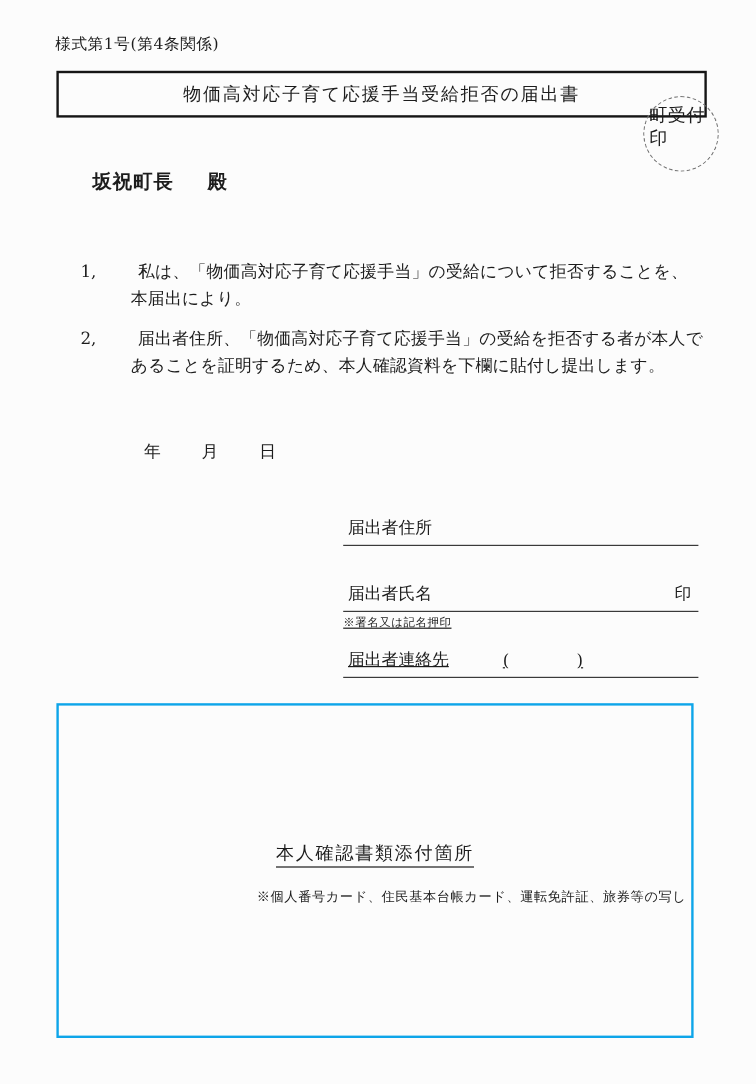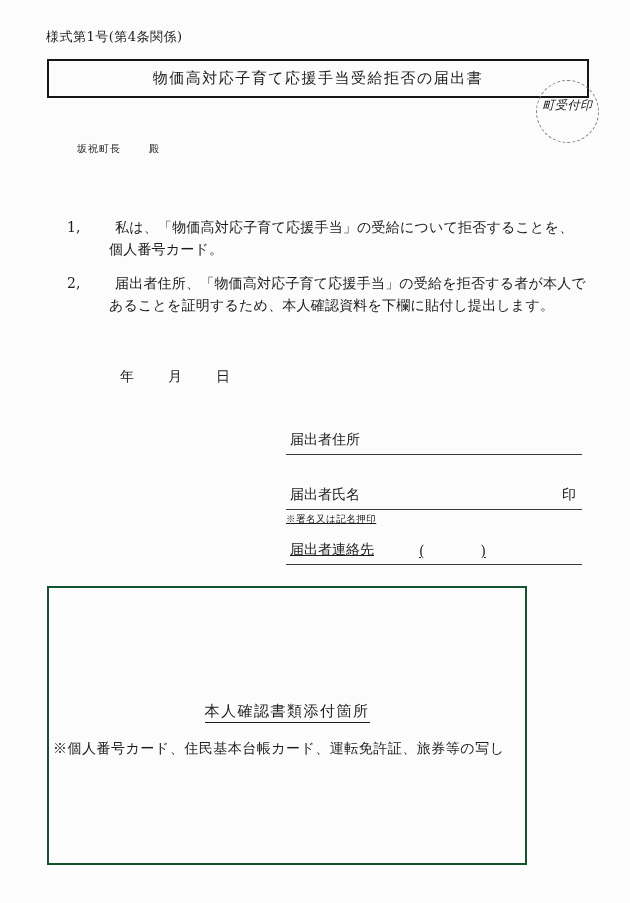--- a/index.html
+++ b/index.html
@@ -42,33 +42,33 @@
     position: absolute;
     left: 520px; top: 64px;
     width: 63px; height: 63px;
     border: 1px dashed #777;
     border-radius: 50%;
     display: flex;
     align-items: center;
     justify-content: center;
   }
   .stamp-circle .stamp-label {
-    font-size: 12px;
+    font-size: 15px;
     letter-spacing: 0.5px;
     margin-top: -8px;
-    font-style: italic;
   }
 
   .addressee {
     position: absolute;
     left: 57px; top: 122px;
-    font-size: 10px;
+    font-size: 16px;
     display: flex;
     gap: 20px;
     letter-spacing: 1px;
+    font-weight: bold;
   }
 
   .paragraphs {
     position: absolute;
     left: 43px; top: 192px;
     width: 536px;
     font-size: 14px;
   }
   .paragraph {
     display: flex;
@@ -118,40 +118,40 @@
     width: 310px;
     text-align: left;
     font-size: 9.5px;
     letter-spacing: 0.5px;
     text-decoration: underline;
   }
 
   .attach-box {
     position: absolute;
     left: 31px; top: 570px;
-    width: 480px; height: 279px;
-    border: 2px solid #14532d;
+    width: 531px; height: 279px;
+    border: 2px solid #0ea5e9;
     background: #fcfcfc;
   }
   .attach-title {
     position: absolute;
     left: 0; right: 0; top: 110px;
     text-align: center;
     font-size: 15px;
   }
   .attach-title span {
     letter-spacing: 1.5px;
     border-bottom: 1px solid #1c1c1c;
     padding-bottom: 2px;
   }
   .attach-note {
     position: absolute;
     left: 0; right: 0; top: 148px;
-    text-align: left;
-    font-size: 14px;
+    text-align: right;
+    font-size: 11px;
     letter-spacing: 0.5px;
   }
 </style>
 </head>
 <body>
 
 <div class="page">
 
   <div class="form-number">様式第1号(第4条関係)</div>
 
@@ -164,21 +164,21 @@
   </div>
 
   <div class="addressee">
     <span>坂祝町長</span>
     <span>殿</span>
   </div>
 
   <div class="paragraphs">
     <div class="paragraph">
       <span class="num">1,</span>
-      <span class="txt">私は、「物価高対応子育て応援手当」の受給について拒否することを、個人番号カード。</span>
+      <span class="txt">私は、「物価高対応子育て応援手当」の受給について拒否することを、本届出により。</span>
     </div>
     <div class="paragraph">
       <span class="num">2,</span>
       <span class="txt">届出者住所、「物価高対応子育て応援手当」の受給を拒否する者が本人であることを証明するため、本人確認資料を下欄に貼付し提出します。</span>
     </div>
   </div>
 
   <div class="date-line">
     <span>年</span>
     <span>月</span>

